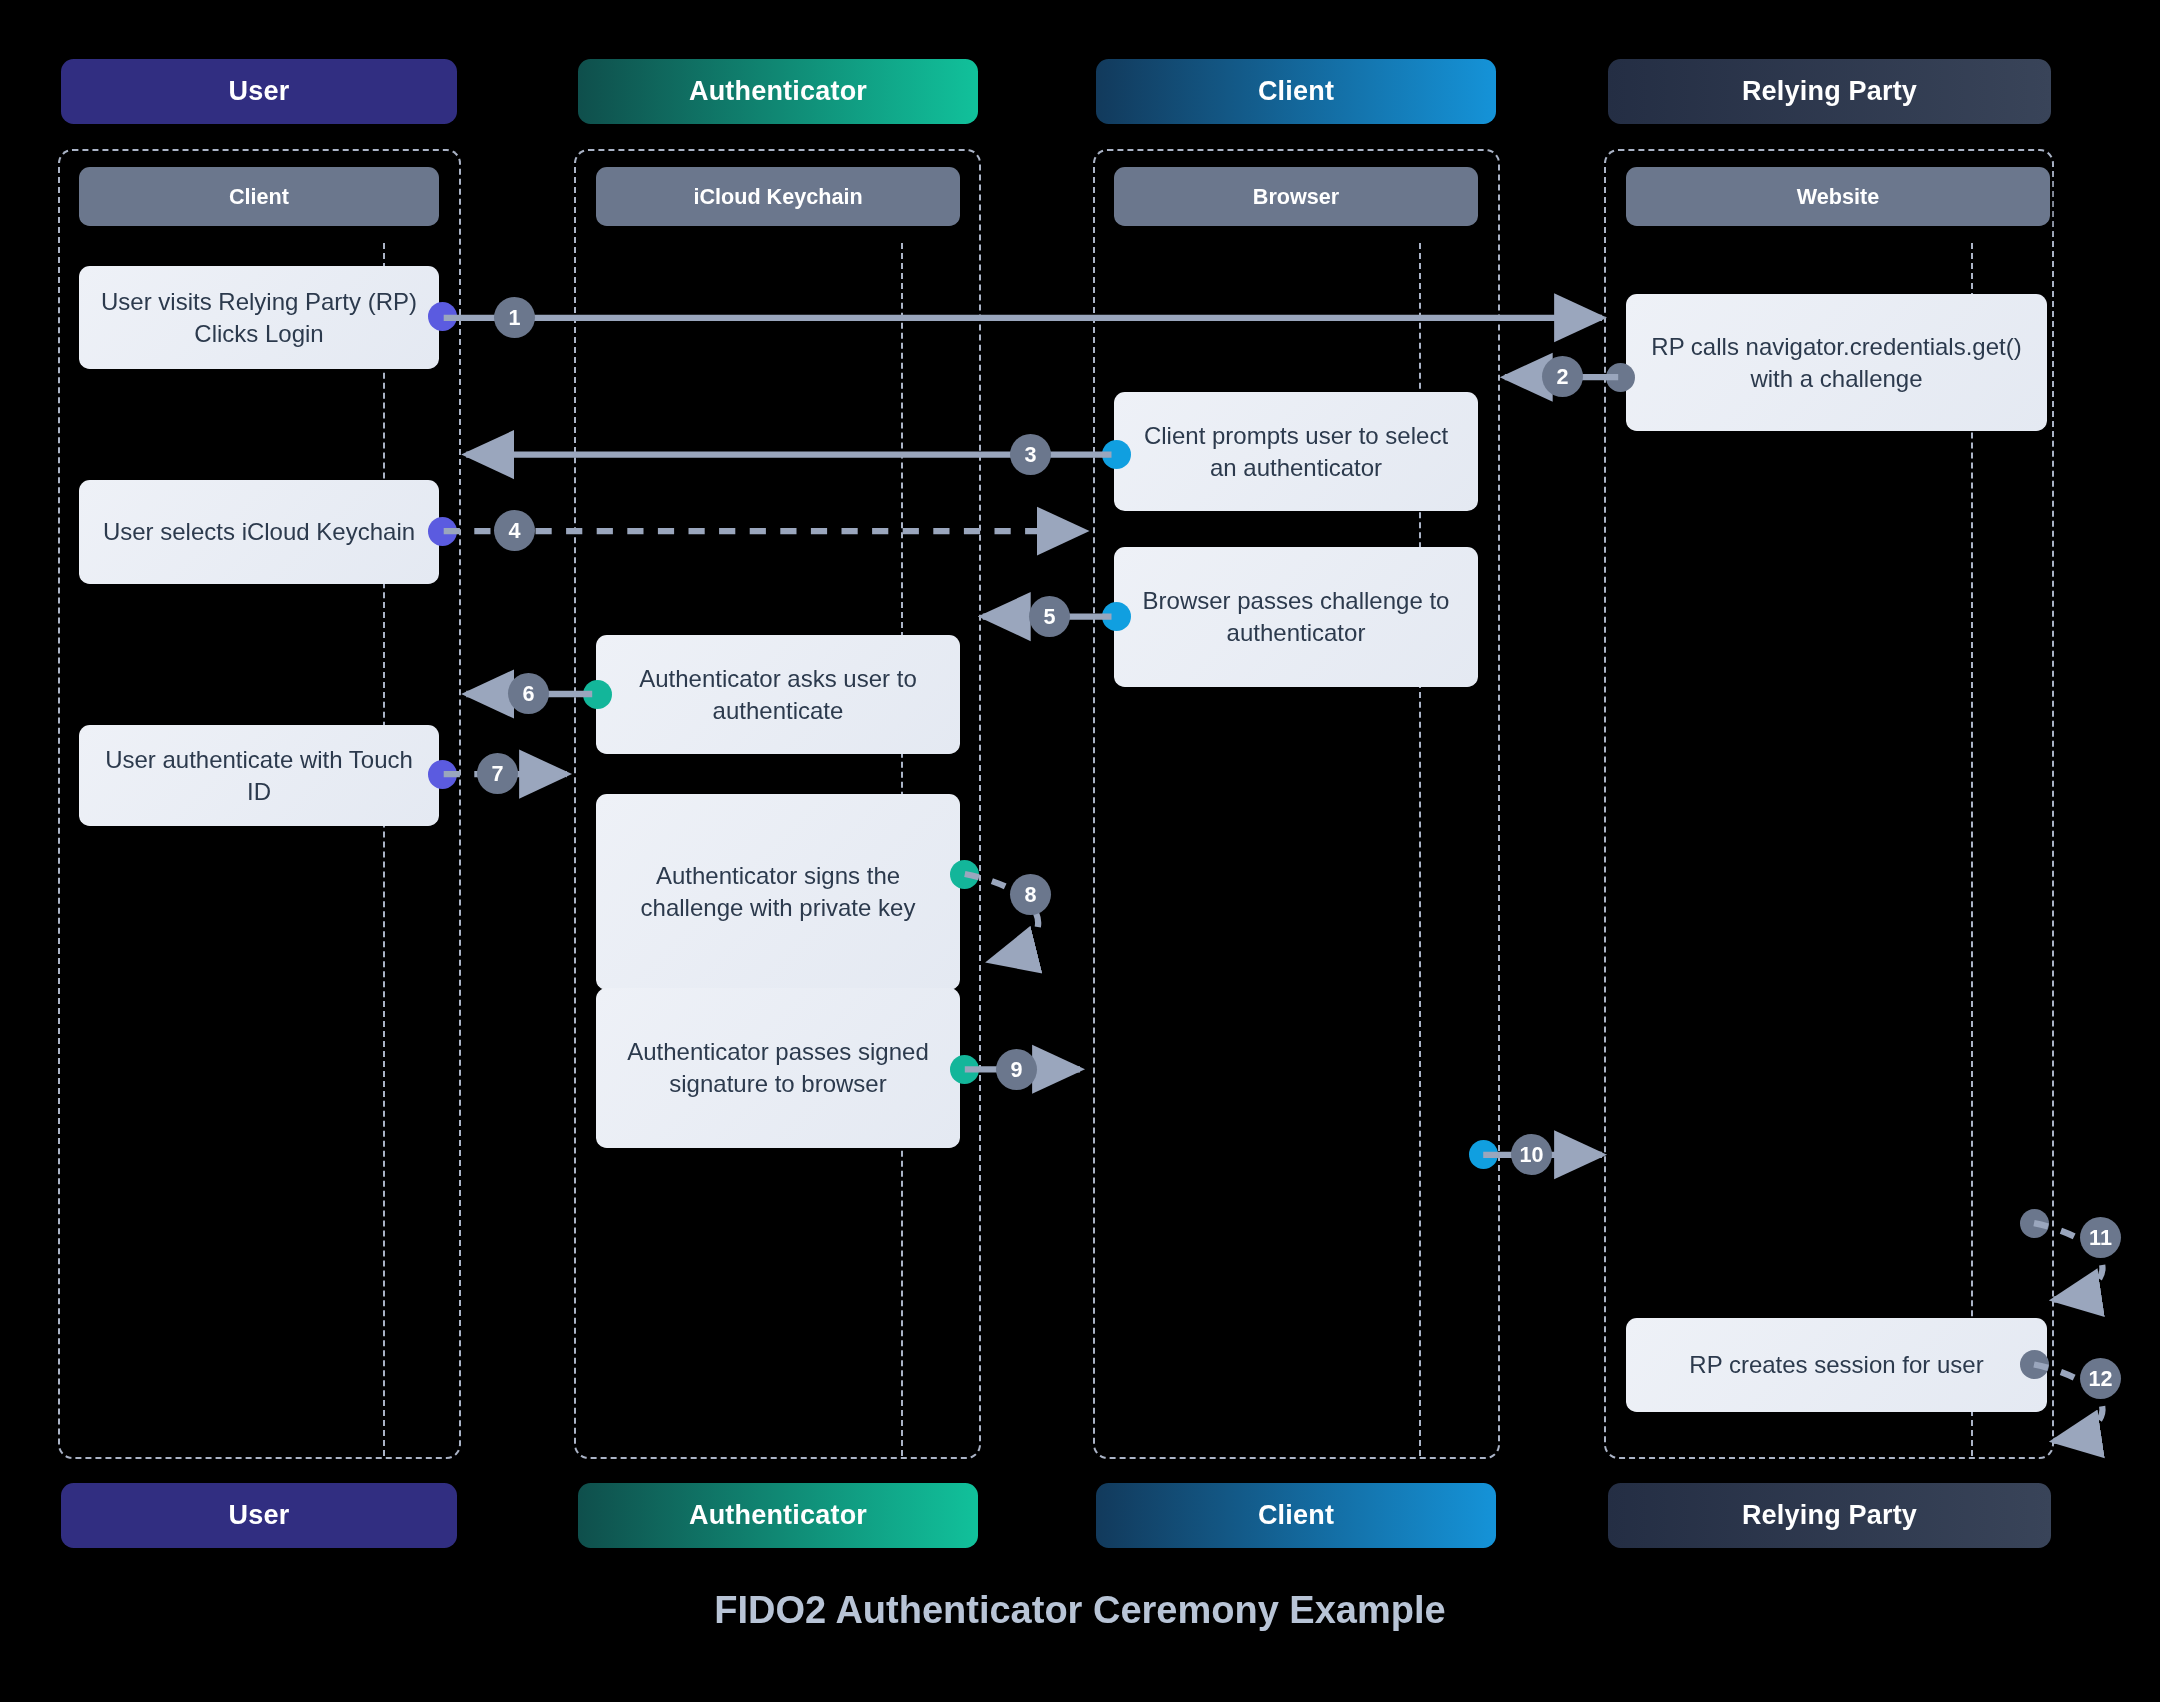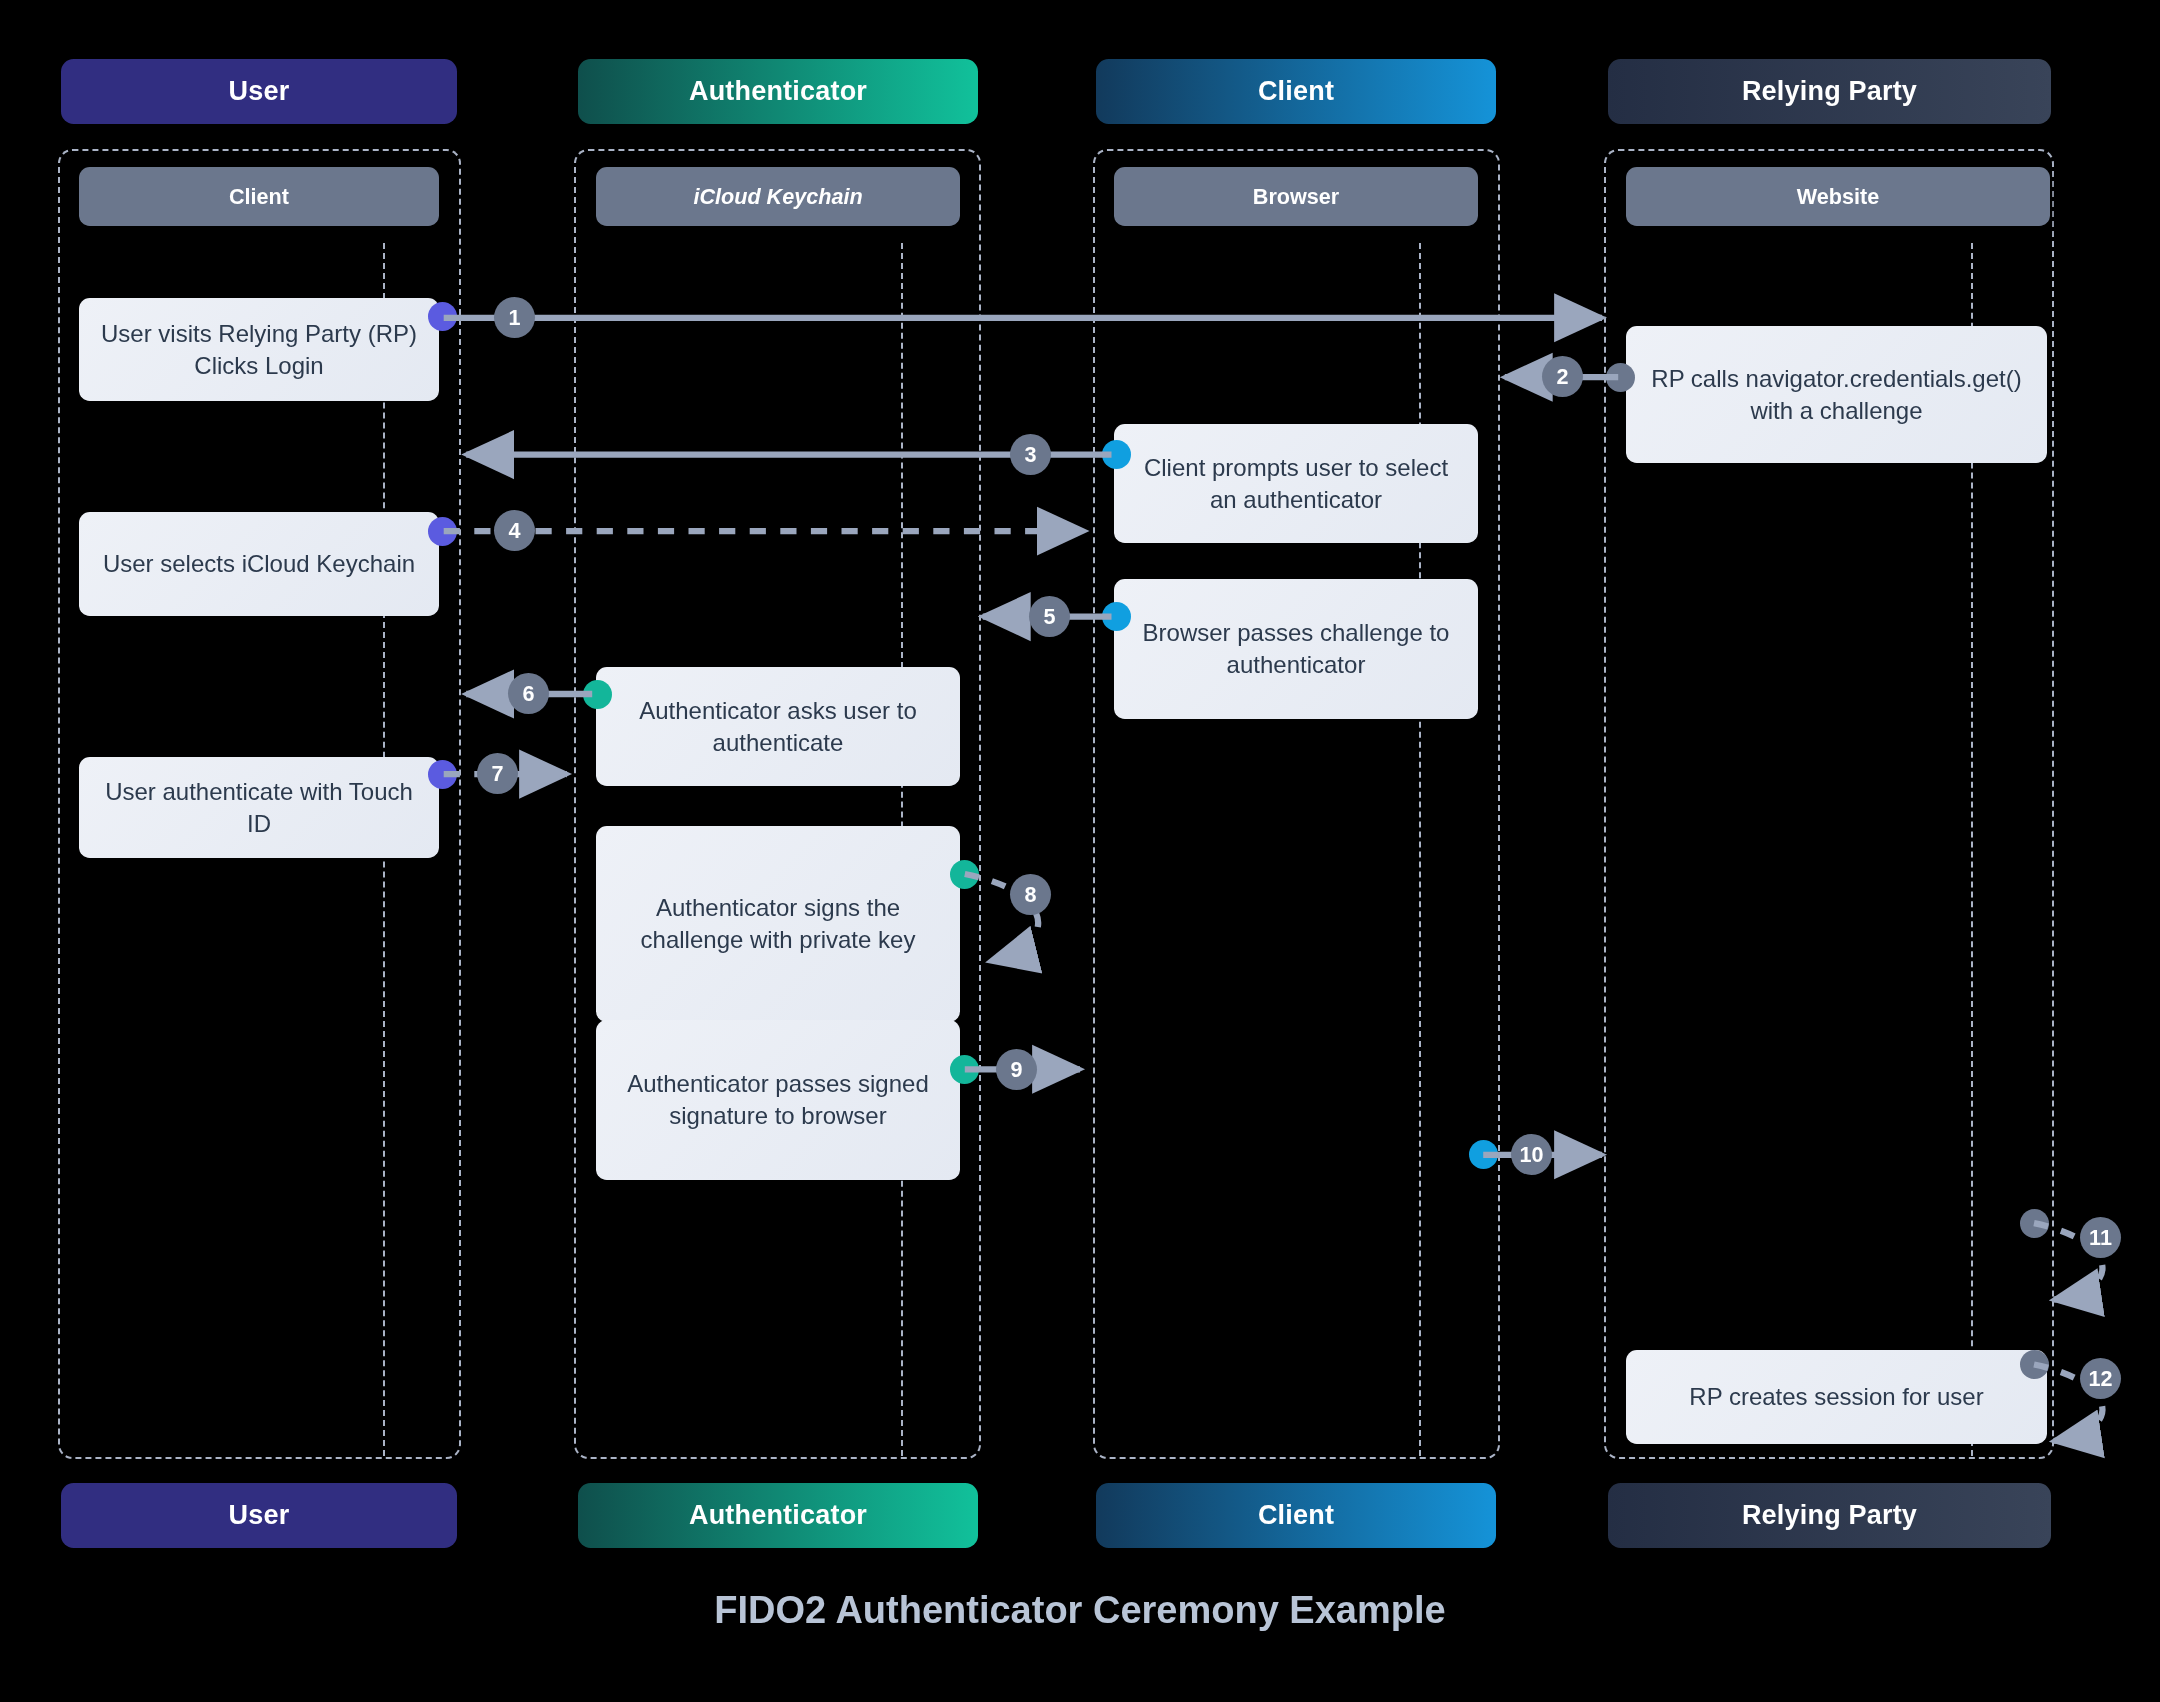--- a/index.html
+++ b/index.html
@@ -30,21 +30,21 @@
     background:transparent;
   }
   
   .lifeline{position:absolute;width:0;border-left:2.7px dashed #aab3c6;}
 
   
   .note{
     position:absolute;box-sizing:border-box;
     background:linear-gradient(135deg,#eef1f7 0%,#e4e9f2 100%);
     border-radius:10.8px;display:flex;align-items:center;justify-content:center;
-    text-align:center;color:#2c3a4d;font-size:24px;line-height:1.32;padding:9px 16px;margin-top:32px;
+    text-align:center;color:#2c3a4d;font-size:24px;line-height:1.32;padding:9px 16px;
   }
 
   
   .dot{position:absolute;border-radius:50%;}
   .dot.purple{background:#5b5be0;}
   .dot.teal{background:#13b69a;}
   .dot.blue{background:#109fe0;}
   .dot.slate{background:#6b778d;}
 
   
@@ -82,21 +82,21 @@
     </div>
 
   <div class="lanebox" style="left:58px;top:149px;width:403px;height:1310px;"></div>
   <div class="lanebox" style="left:574px;top:149px;width:407px;height:1310px;"></div>
   <div class="lanebox" style="left:1093px;top:149px;width:407px;height:1310px;"></div>
   <div class="lanebox" style="left:1604px;top:149px;width:450px;height:1310px;"></div>
 
   <div class="subpill" style="left:79px;top:167px;width:360px;height:59px;">
       <span>Client</span>
     </div>
-  <div class="subpill" style="left:596px;top:167px;width:364px;height:59px;font-style:italic;">
+  <div class="subpill" style="left:596px;top:167px;width:364px;height:59px;">
       <span>iCloud Keychain</span>
     </div>
   <div class="subpill" style="left:1114px;top:167px;width:364px;height:59px;">
       <span>Browser</span>
     </div>
   <div class="subpill" style="left:1626px;top:167px;width:424px;height:59px;">
       <span>Website</span>
     </div>
 
   <div class="lifeline" style="left:383px;top:243px;height:1213px;"></div>

